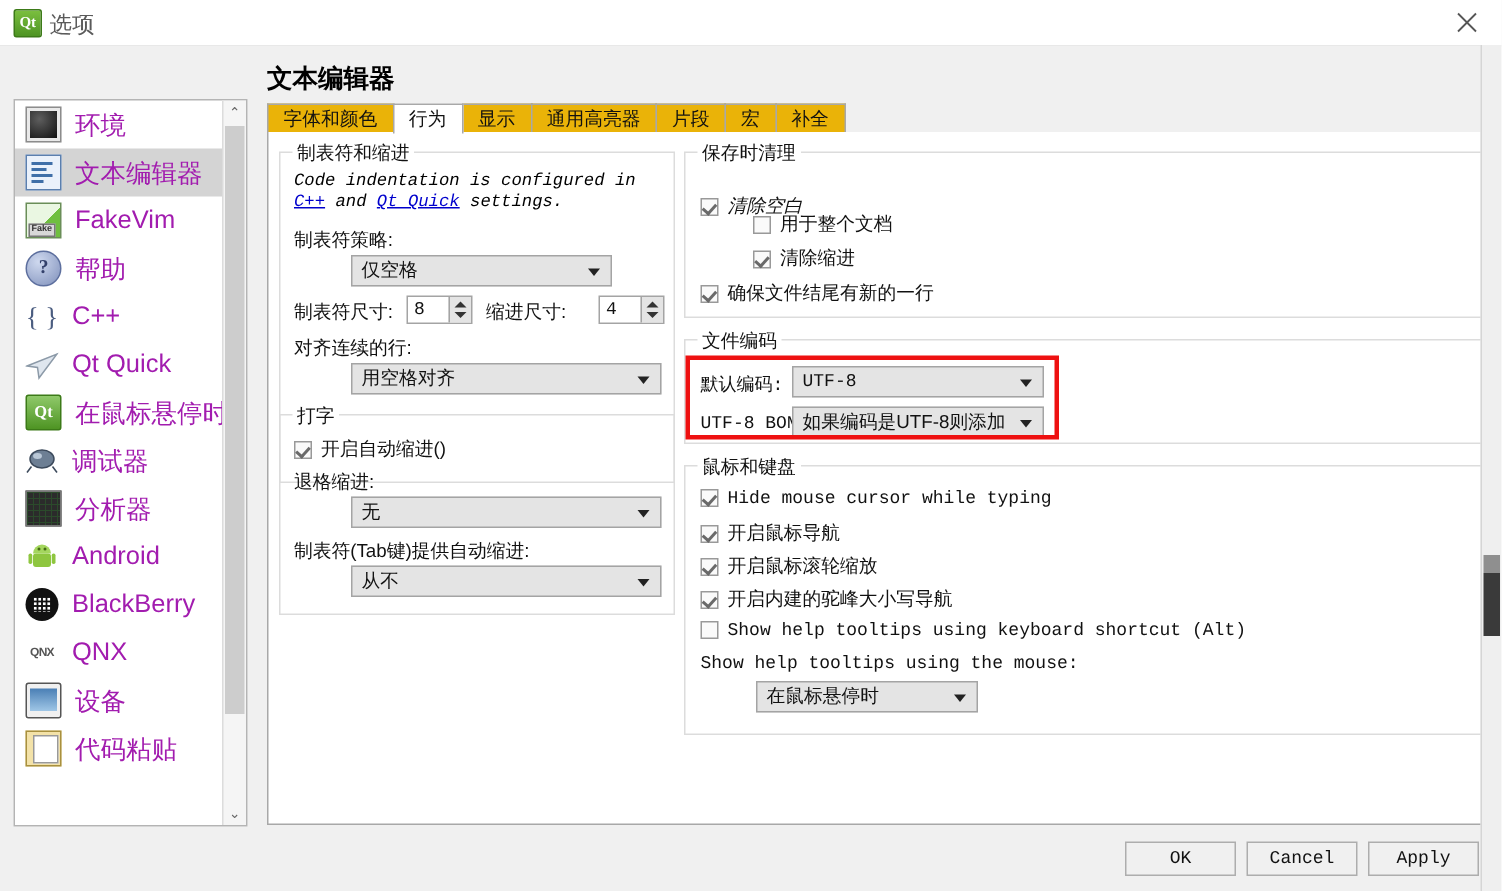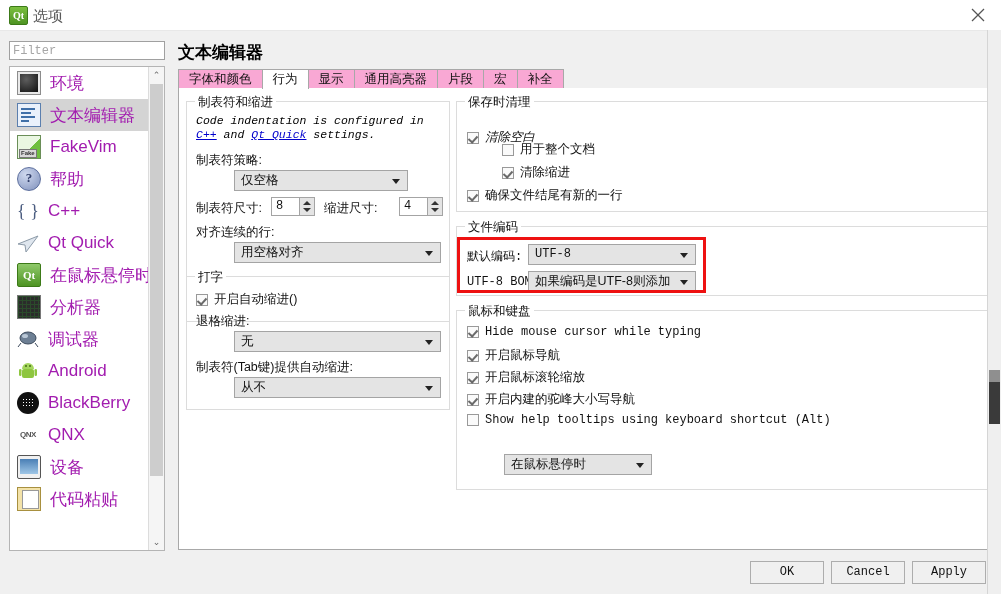--- a/index.html
+++ b/index.html
@@ -168,21 +168,21 @@
     width: 817px; height: 19px;
     border-bottom: 1px solid #a8a8a8;
   }
   .tab {
     position: relative; float: left;
     height: 19px;
     box-sizing: border-box;
     padding: 0 10px;
     line-height: 18px;
     font-size: 12.5px;
-    background: #f9a8d4;
+    background: #eab308;
     border: 1px solid #a8a8a8;
     border-bottom: none;
     margin-right: -1px;
     cursor: default;
     color: #111;
   }
   .tab.active {
     background: #ffffff;
     height: 20px;
     line-height: 19px;
@@ -348,21 +348,20 @@
     <div class="title-icon">Qt</div>
     <div class="title-text">选项</div>
     <div class="close-btn">
       <svg width="14" height="14" viewBox="0 0 14 14" aria-hidden="true">
         <line x1="1" y1="1" x2="13" y2="13" stroke="#555" stroke-width="1.2"></line>
         <line x1="13" y1="1" x2="1" y2="13" stroke="#555" stroke-width="1.2"></line>
       </svg>
     </div>
   </div>
 
-  <input class="filter-input" value="" placeholder="Filter" style="">
 
   <div class="sidebar">
     <div class="sb-list" id="sb-list">
         <div class="sb-item">
           <span class="sb-icon ic-env"></span>
           <span class="sb-label">环境</span>
         </div>
         <div class="sb-item selected">
           <span class="sb-icon ic-txt">
             <i style="top:4px;width:14px"></i>
@@ -390,31 +389,31 @@
           <span class="sb-icon ic-qtq"><svg width="22" height="22" viewBox="0 0 22 22">
               <polygon points="1,12 21,4 9,20 8,13" fill="#dfe6ee" stroke="#8c9aa8" stroke-width="1"></polygon>
             </svg></span>
           <span class="sb-label">Qt Quick</span>
         </div>
         <div class="sb-item">
           <span class="sb-icon ic-qt">Qt</span>
           <span class="sb-label">在鼠标悬停时</span>
         </div>
         <div class="sb-item">
-          <span class="sb-icon ic-ana"></span>
-          <span class="sb-label">分析器</span>
-        </div>
-        <div class="sb-item">
           <span class="sb-icon ic-dbg"><svg width="22" height="22" viewBox="0 0 22 22">
               <ellipse cx="11" cy="10" rx="8" ry="6" fill="#6d7f94" stroke="#3c4a5c"></ellipse>
               <ellipse cx="8" cy="8" rx="3" ry="2" fill="#b9c7d6"></ellipse>
               <line x1="4" y1="15" x2="1" y2="19" stroke="#3c4a5c"></line>
               <line x1="18" y1="15" x2="21" y2="19" stroke="#3c4a5c"></line>
             </svg></span>
           <span class="sb-label">调试器</span>
+        </div>
+        <div class="sb-item">
+          <span class="sb-icon ic-ana"></span>
+          <span class="sb-label">分析器</span>
         </div>
         <div class="sb-item">
           <span class="sb-icon ic-andr"><svg width="22" height="22" viewBox="0 0 22 22">
               <rect x="5" y="9" width="12" height="9" rx="2" fill="#8ec63f"></rect>
               <path d="M5 9a6 6 0 0 1 12 0z" fill="#a4d65e"></path>
               <circle cx="9" cy="6" r="1" fill="#456b14"></circle>
               <circle cx="13" cy="6" r="1" fill="#456b14"></circle>
               <rect x="2" y="9" width="2.5" height="7" rx="1.2" fill="#8ec63f"></rect>
               <rect x="17.5" y="9" width="2.5" height="7" rx="1.2" fill="#8ec63f"></rect>
             </svg></span>
@@ -570,20 +569,21 @@
         <span class="txt">开启鼠标滚轮缩放</span>
       </div>
       <div class="chk on" style="left:10px; top:80px;">
         <span class="box"></span>
         <span class="txt">开启内建的驼峰大小写导航</span>
       </div>
       <div class="chk" style="left:10px; top:102px;">
         <span class="box"></span>
         <span class="txt mono">Show help tooltips using keyboard shortcut (Alt)</span>
       </div>
+      <div class="lbl-mono" style="position:absolute; left:10px; top:124px;">Show help tooltips using the mouse:</div>
       <div class="combo" style="left:47px; top:143px; width:148px;">
         <span>在鼠标悬停时</span>
         <span class="arrow"></span>
       </div>
     </div>
   </div>
 
   <div class="redbox" style="left:457px; top:237px; width:249px; height:56px;"></div>
 
   <div class="btn" style="left:750px; top:561px; width:74px;">OK</div>

